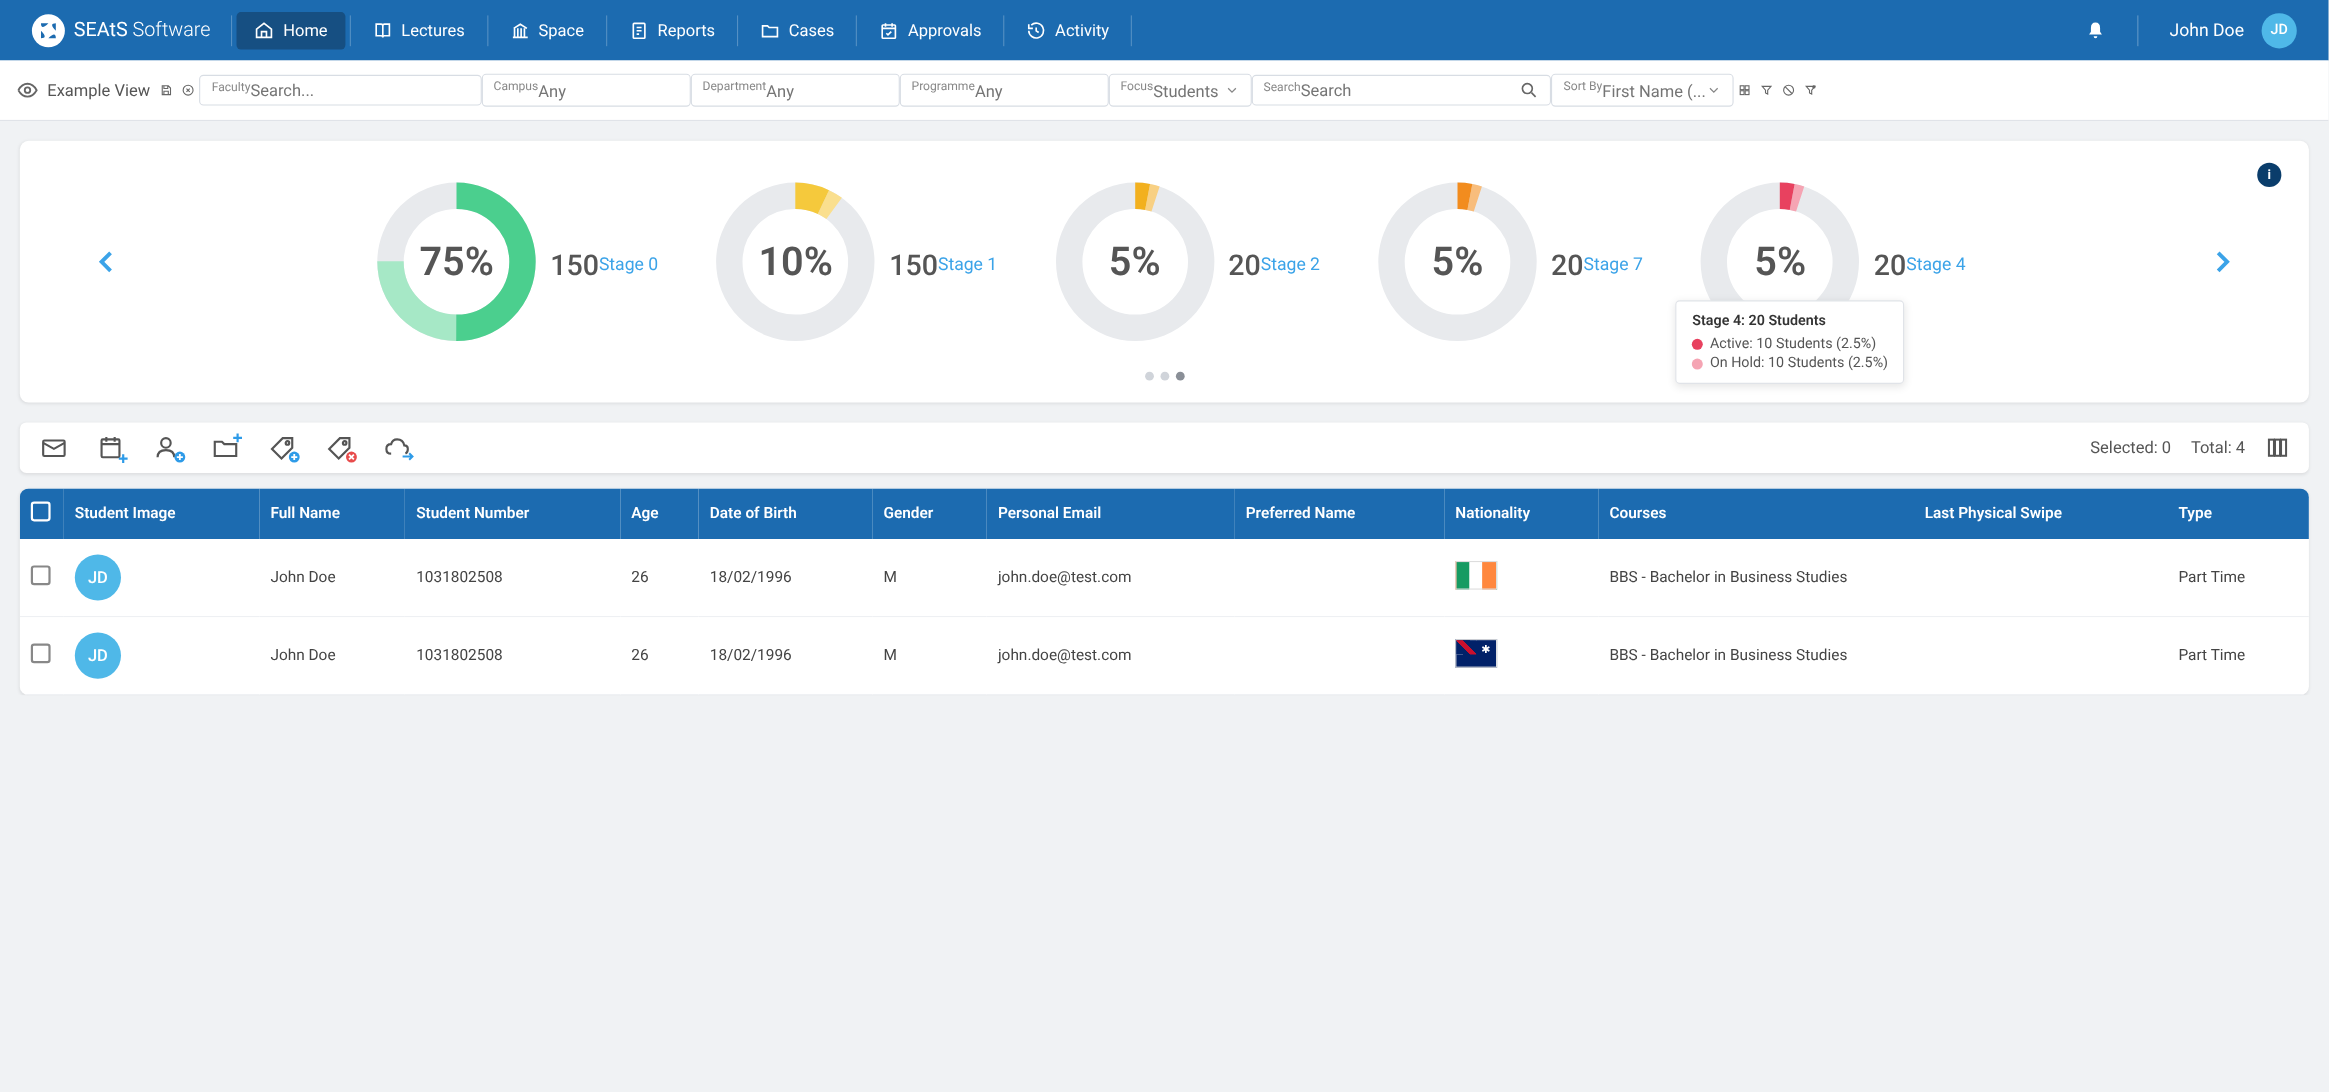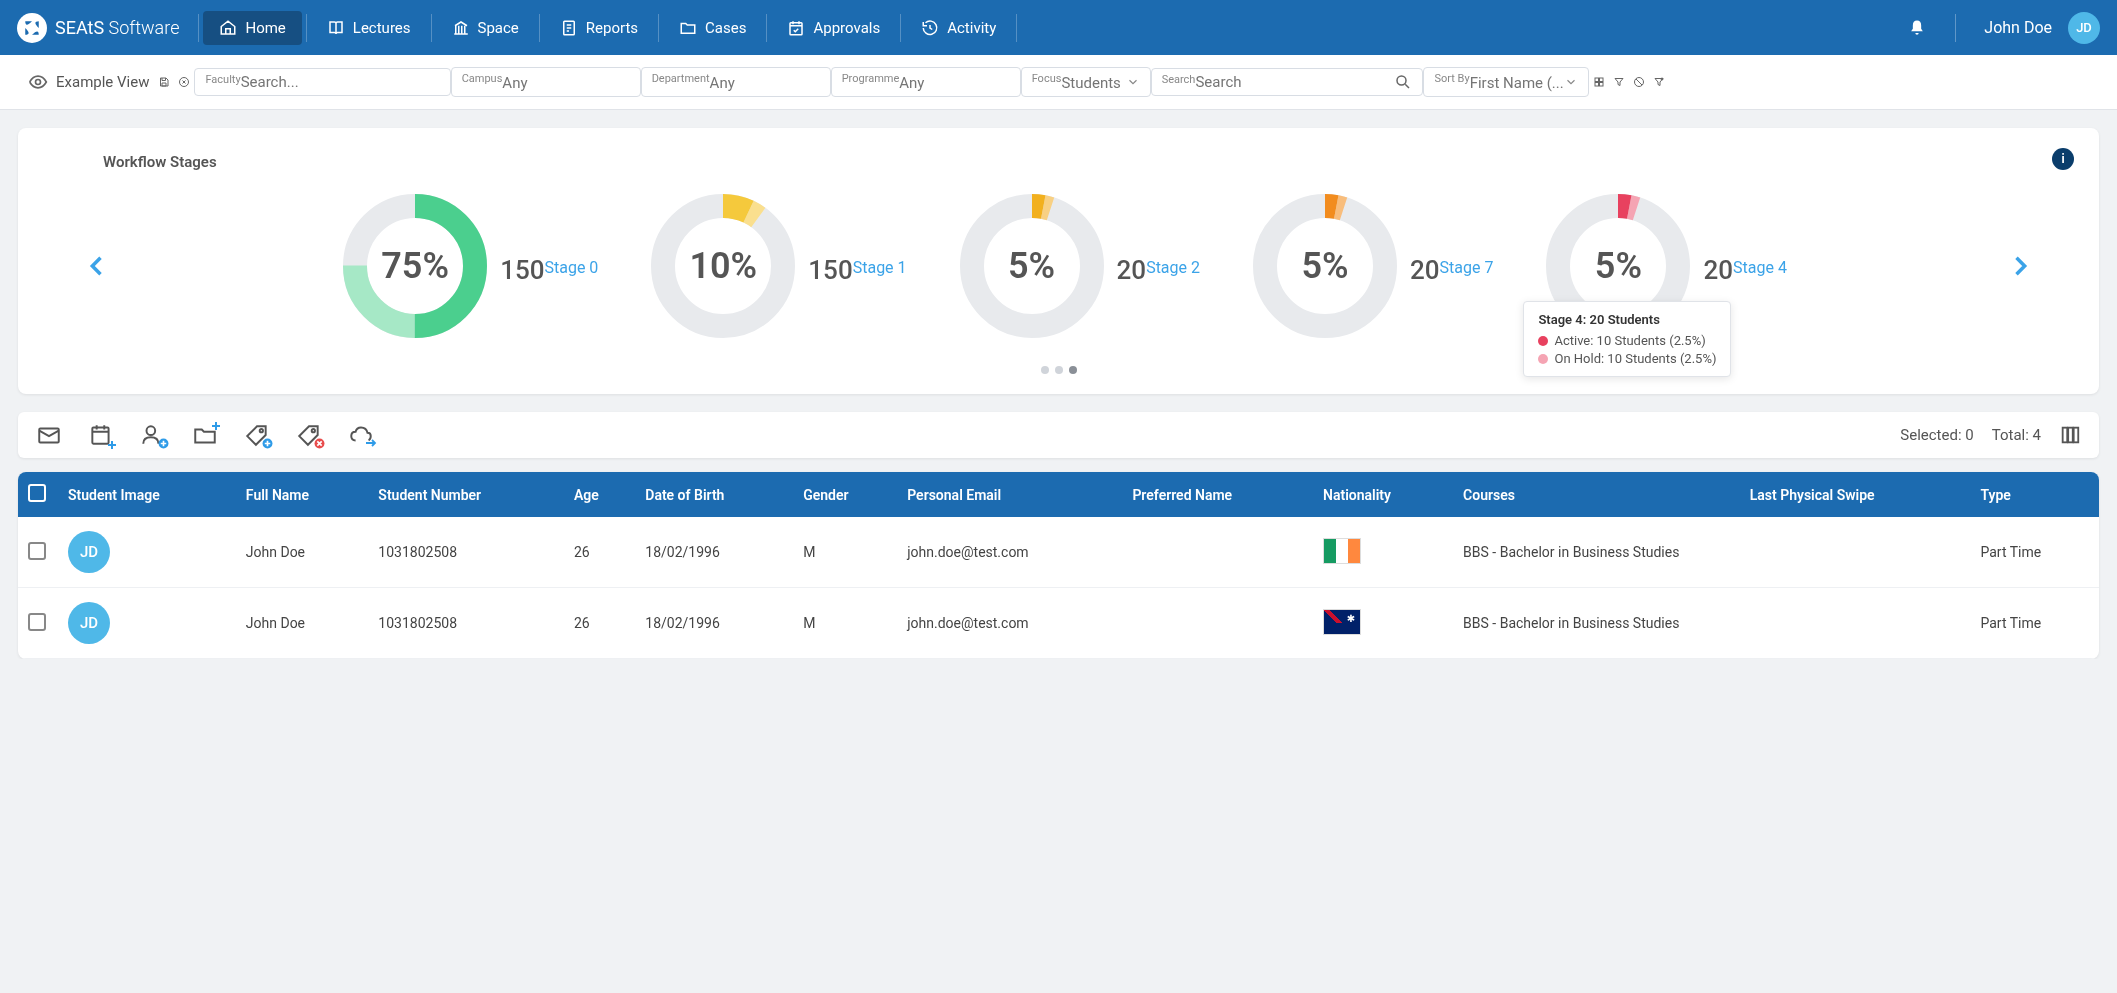--- a/index.html
+++ b/index.html
@@ -1,26 +1,26 @@
 <!DOCTYPE html>
 <html><head>
 <meta charset="utf-8">
 <style>
 *{box-sizing:border-box;margin:0;padding:0;font-family:-apple-system,BlinkMacSystemFont,"Segoe UI",Roboto,sans-serif}
 body{background:#f0f2f4;color:#333}
-.header{background:#1c6bb0;display:flex;align-items:center;height:55px;padding:0 17px;color:#fff}
+.header{background:#1c6bb0;display:flex;align-items:center;height:55px;padding:0 29px;color:#fff}
 .logo{display:flex;align-items:center;gap:8px;font-size:18px;font-weight:300;margin-right:15px}
 .logo-icon{width:30px;height:30px;background:#fff;border-radius:50%;display:flex;align-items:center;justify-content:center;color:#1c6bb0;font-weight:bold}
 .nav{display:flex;align-items:center;gap:0}
 .nav-item{display:flex;align-items:flex-end;gap:8px;padding:8px 16px;cursor:pointer;border-radius:4px;font-size:15px;position:relative}
 .nav-item.active{background:#164f82}
 .nav-divider{width:1px;height:28px;background:rgba(255,255,255,0.25);margin:0 4px}
 .header-right{margin-left:auto;display:flex;align-items:center;gap:16px}
 .avatar{width:32px;height:32px;border-radius:50%;background:#4fb8e8;color:#fff;display:flex;align-items:center;justify-content:center;font-size:13px;font-weight:500}
-.filter-bar{background:#fff;border-bottom:1px solid #e0e3e8;padding:12px 28px;display:flex;align-items:center;}
+.filter-bar{background:#fff;border-bottom:1px solid #e0e3e8;padding:12px 15px;display:flex;align-items:center;}
 .view-label{display:flex;align-items:center;gap:8px;color:#555;font-size:15px;margin-right:5px}
 .filter-group{border:1px solid #d8dde4;border-radius:4px;padding:4px 10px;min-width:140px;background:#fff}
 .filter-label{font-size:11px;color:#888}
 .filter-value{font-size:15px;color:#757575;margin-top:2px}
 .filter-group.search{display:flex;align-items:center;justify-content:space-between}
 .filter-group.dropdown{display:flex;align-items:center;justify-content:space-between;min-width:130px}
 .icon-btn{color:#666;cursor:pointer;padding:4px}
 .card{background:#fff;border-radius:8px;margin:18px;box-shadow:0 1px 3px rgba(0,0,0,0.08)}
 .workflow-card{padding:25px 60px 20px;position:relative}
 .workflow-title{font-size:15px;color:#555;font-weight:600;margin-bottom:10px;padding-left:25px}
@@ -220,21 +220,20 @@
       <circle cx="12" cy="12" r="9"></circle>
       <path d="M6 6 L18 18"></path>
     </svg>
   <svg width="20" height="20" viewBox="0 0 24 24" fill="none" stroke="#666" stroke-width="2" class="icon-btn">
       <path d="M4 5 H20 L14 12 V19 L10 17 V12 Z"></path>
       <circle cx="18" cy="6" r="2" fill="#666"></circle>
     </svg>
 </div>
 
 <div class="card workflow-card">
-  <div class="workflow-title">Workflow Stages</div>
   <div class="info-badge">i</div>
   <div class="stages-row">
     <div class="nav-arrow">
         <svg width="28" height="42" viewBox="0 0 24 24" fill="none" stroke="#3ba3e8" stroke-width="3">
           <path d="M15 5 L8 12 L15 19"></path>
         </svg>
       </div>
     <div class="stages" id="stages-container">
   <div class="stage">
     <div class="donut-wrap">

